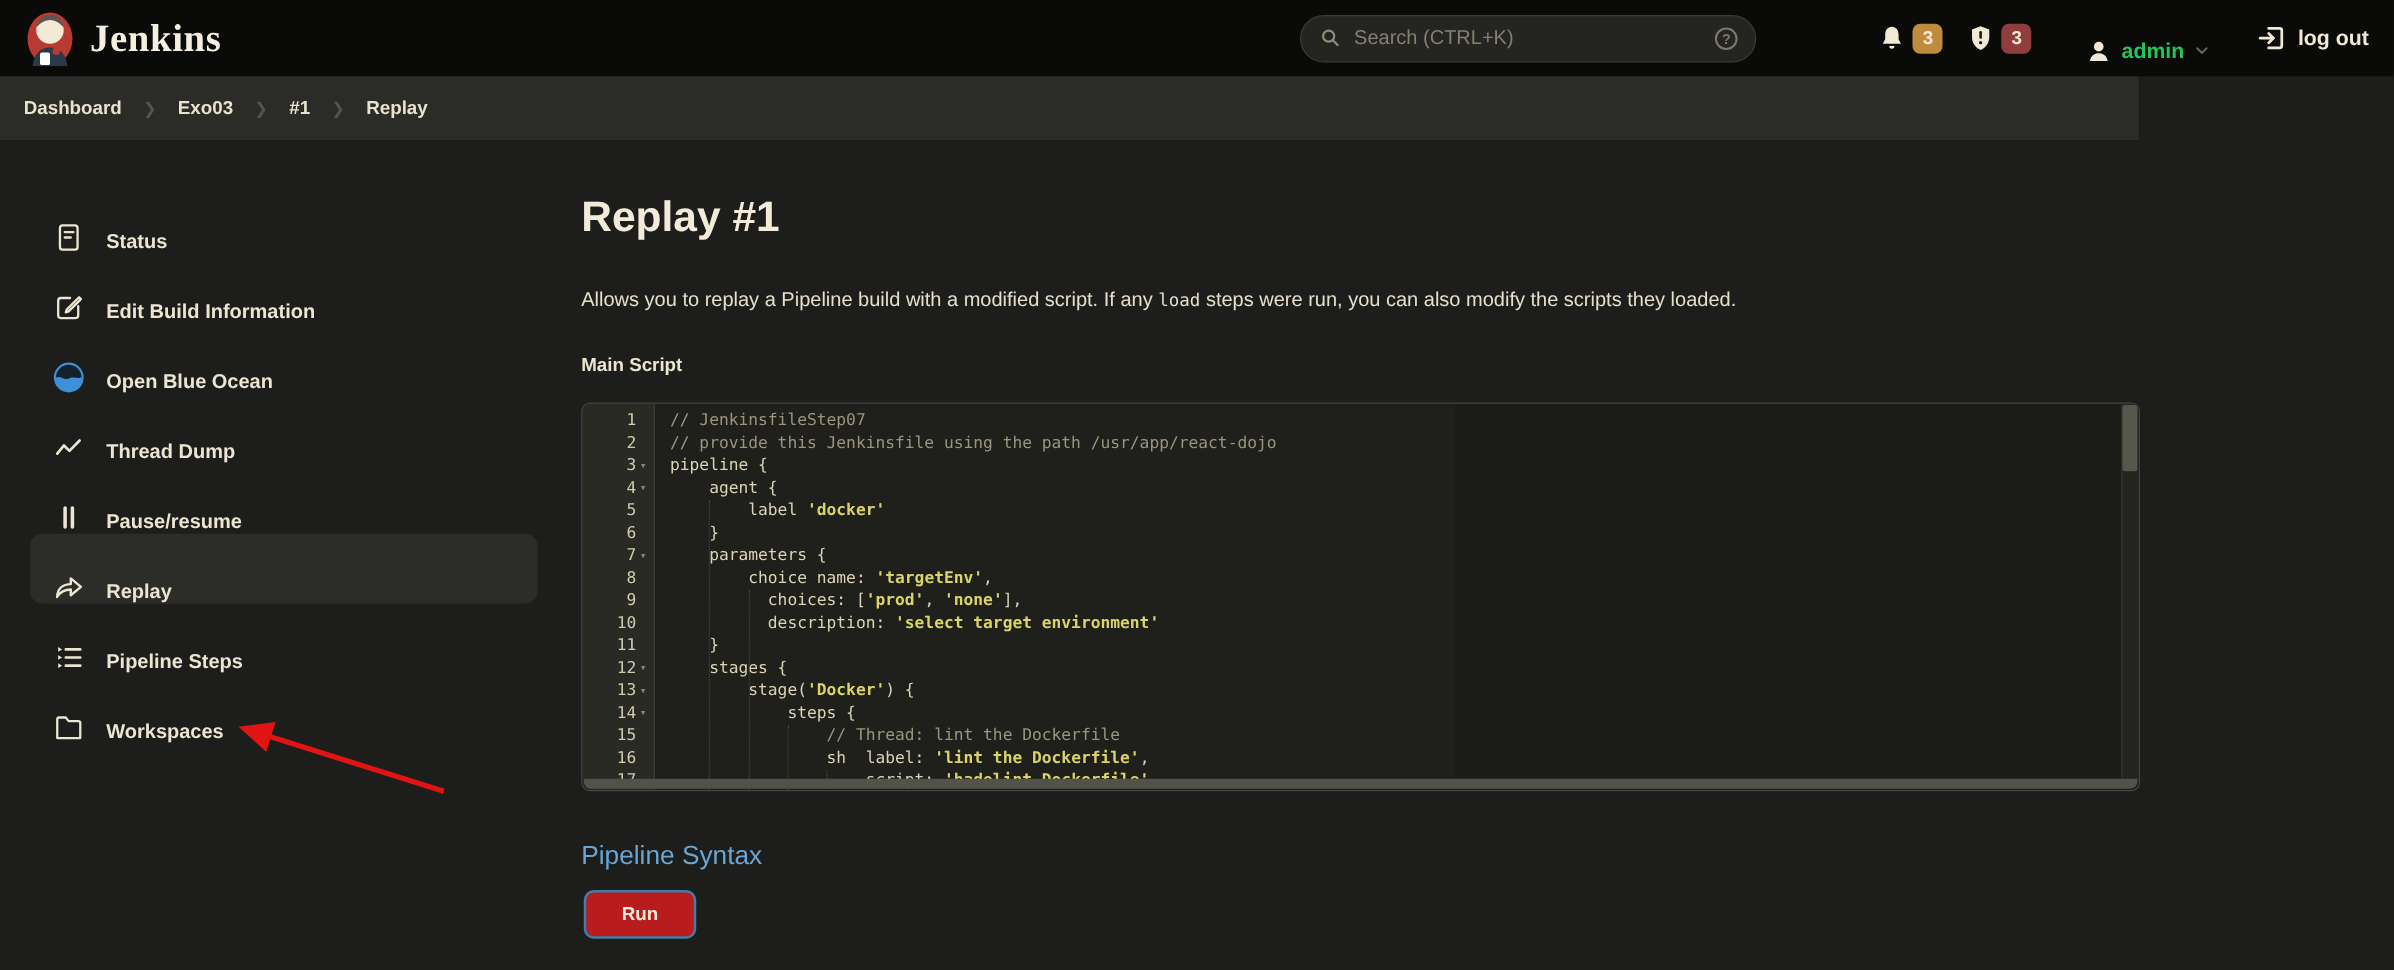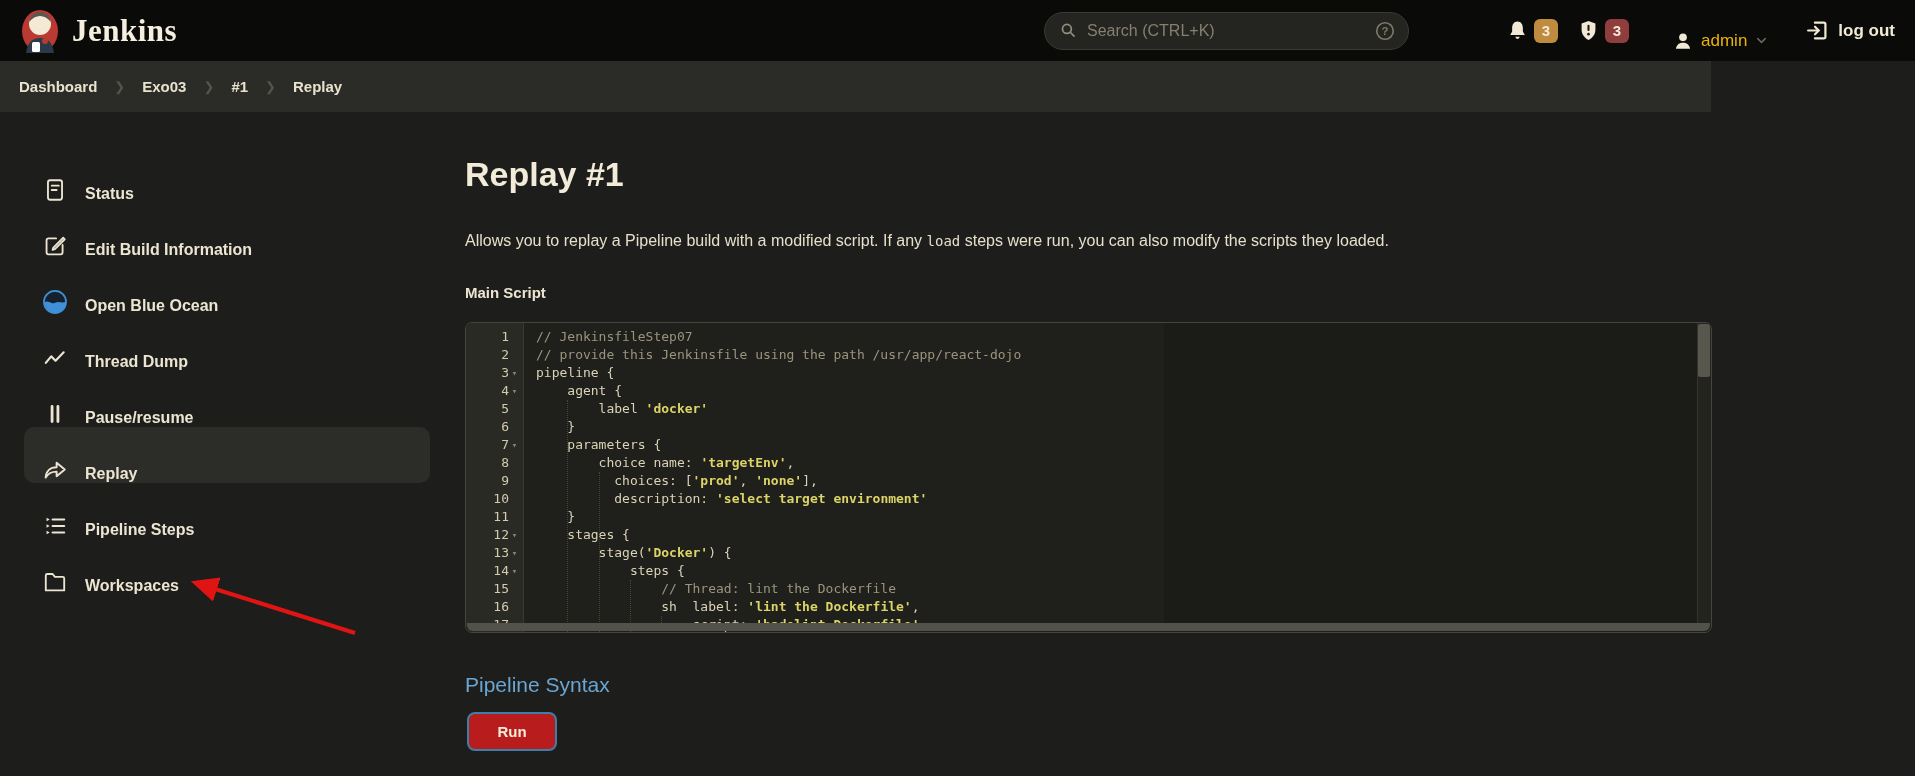--- a/index.html
+++ b/index.html
@@ -19,21 +19,21 @@
     border-radius:19px; display:flex; align-items:center; padding:0 12px 0 14px; }
   .search-box input { flex:1; background:transparent; border:none; outline:none;
     color:#d8d1bd; font-size:16px; margin-left:9px; font-family:"Liberation Sans",sans-serif; }
   .search-box input::placeholder { color:#85806f; }
   .icon-btn { display:flex; align-items:center; justify-content:center; cursor:pointer; }
   .badge { min-width:24px; height:24px; border-radius:6px; display:flex; align-items:center;
     justify-content:center; font-size:15px; font-weight:bold; color:#f3ead6; padding:0 5px; }
   .badge-amber { background:#bf8b3f; margin-left:5px; }
   .badge-red { background:#8f3d3d; margin-left:5px; }
   .cluster { display:flex; align-items:center; }
-  .user-wrap { display:flex; align-items:center; gap:7px; font-weight:normal; font-size:17px; color:#eab308;margin-top:20px; }
+  .user-wrap { display:flex; align-items:center; gap:7px; font-weight:bold; font-size:17px; color:#22c55e;margin-top:20px; }
   .logout-wrap { display:flex; align-items:center; gap:8px; font-weight:bold; font-size:17px; color:#f1e9d6; }
   
   .breadcrumbs { position:absolute; top:61px; left:0; width:1711px; height:51px;
     background:#2b2b28; display:flex; align-items:center; padding:0 19px; gap:17px; z-index:4; }
   .crumb { font-size:15px; font-weight:bold; color:#e9e2cd; cursor:pointer; }
   .crumb-sep { color:#55534a; font-size:13px; }
   
   .sidebar { position:absolute; top:147px; left:0; width:448px; }
   .side-item { height:56px; margin:0 18px 0 24px; border-radius:10px;
     display:flex; align-items:flex-end; padding-left:18px; gap:17px; cursor:pointer; }

